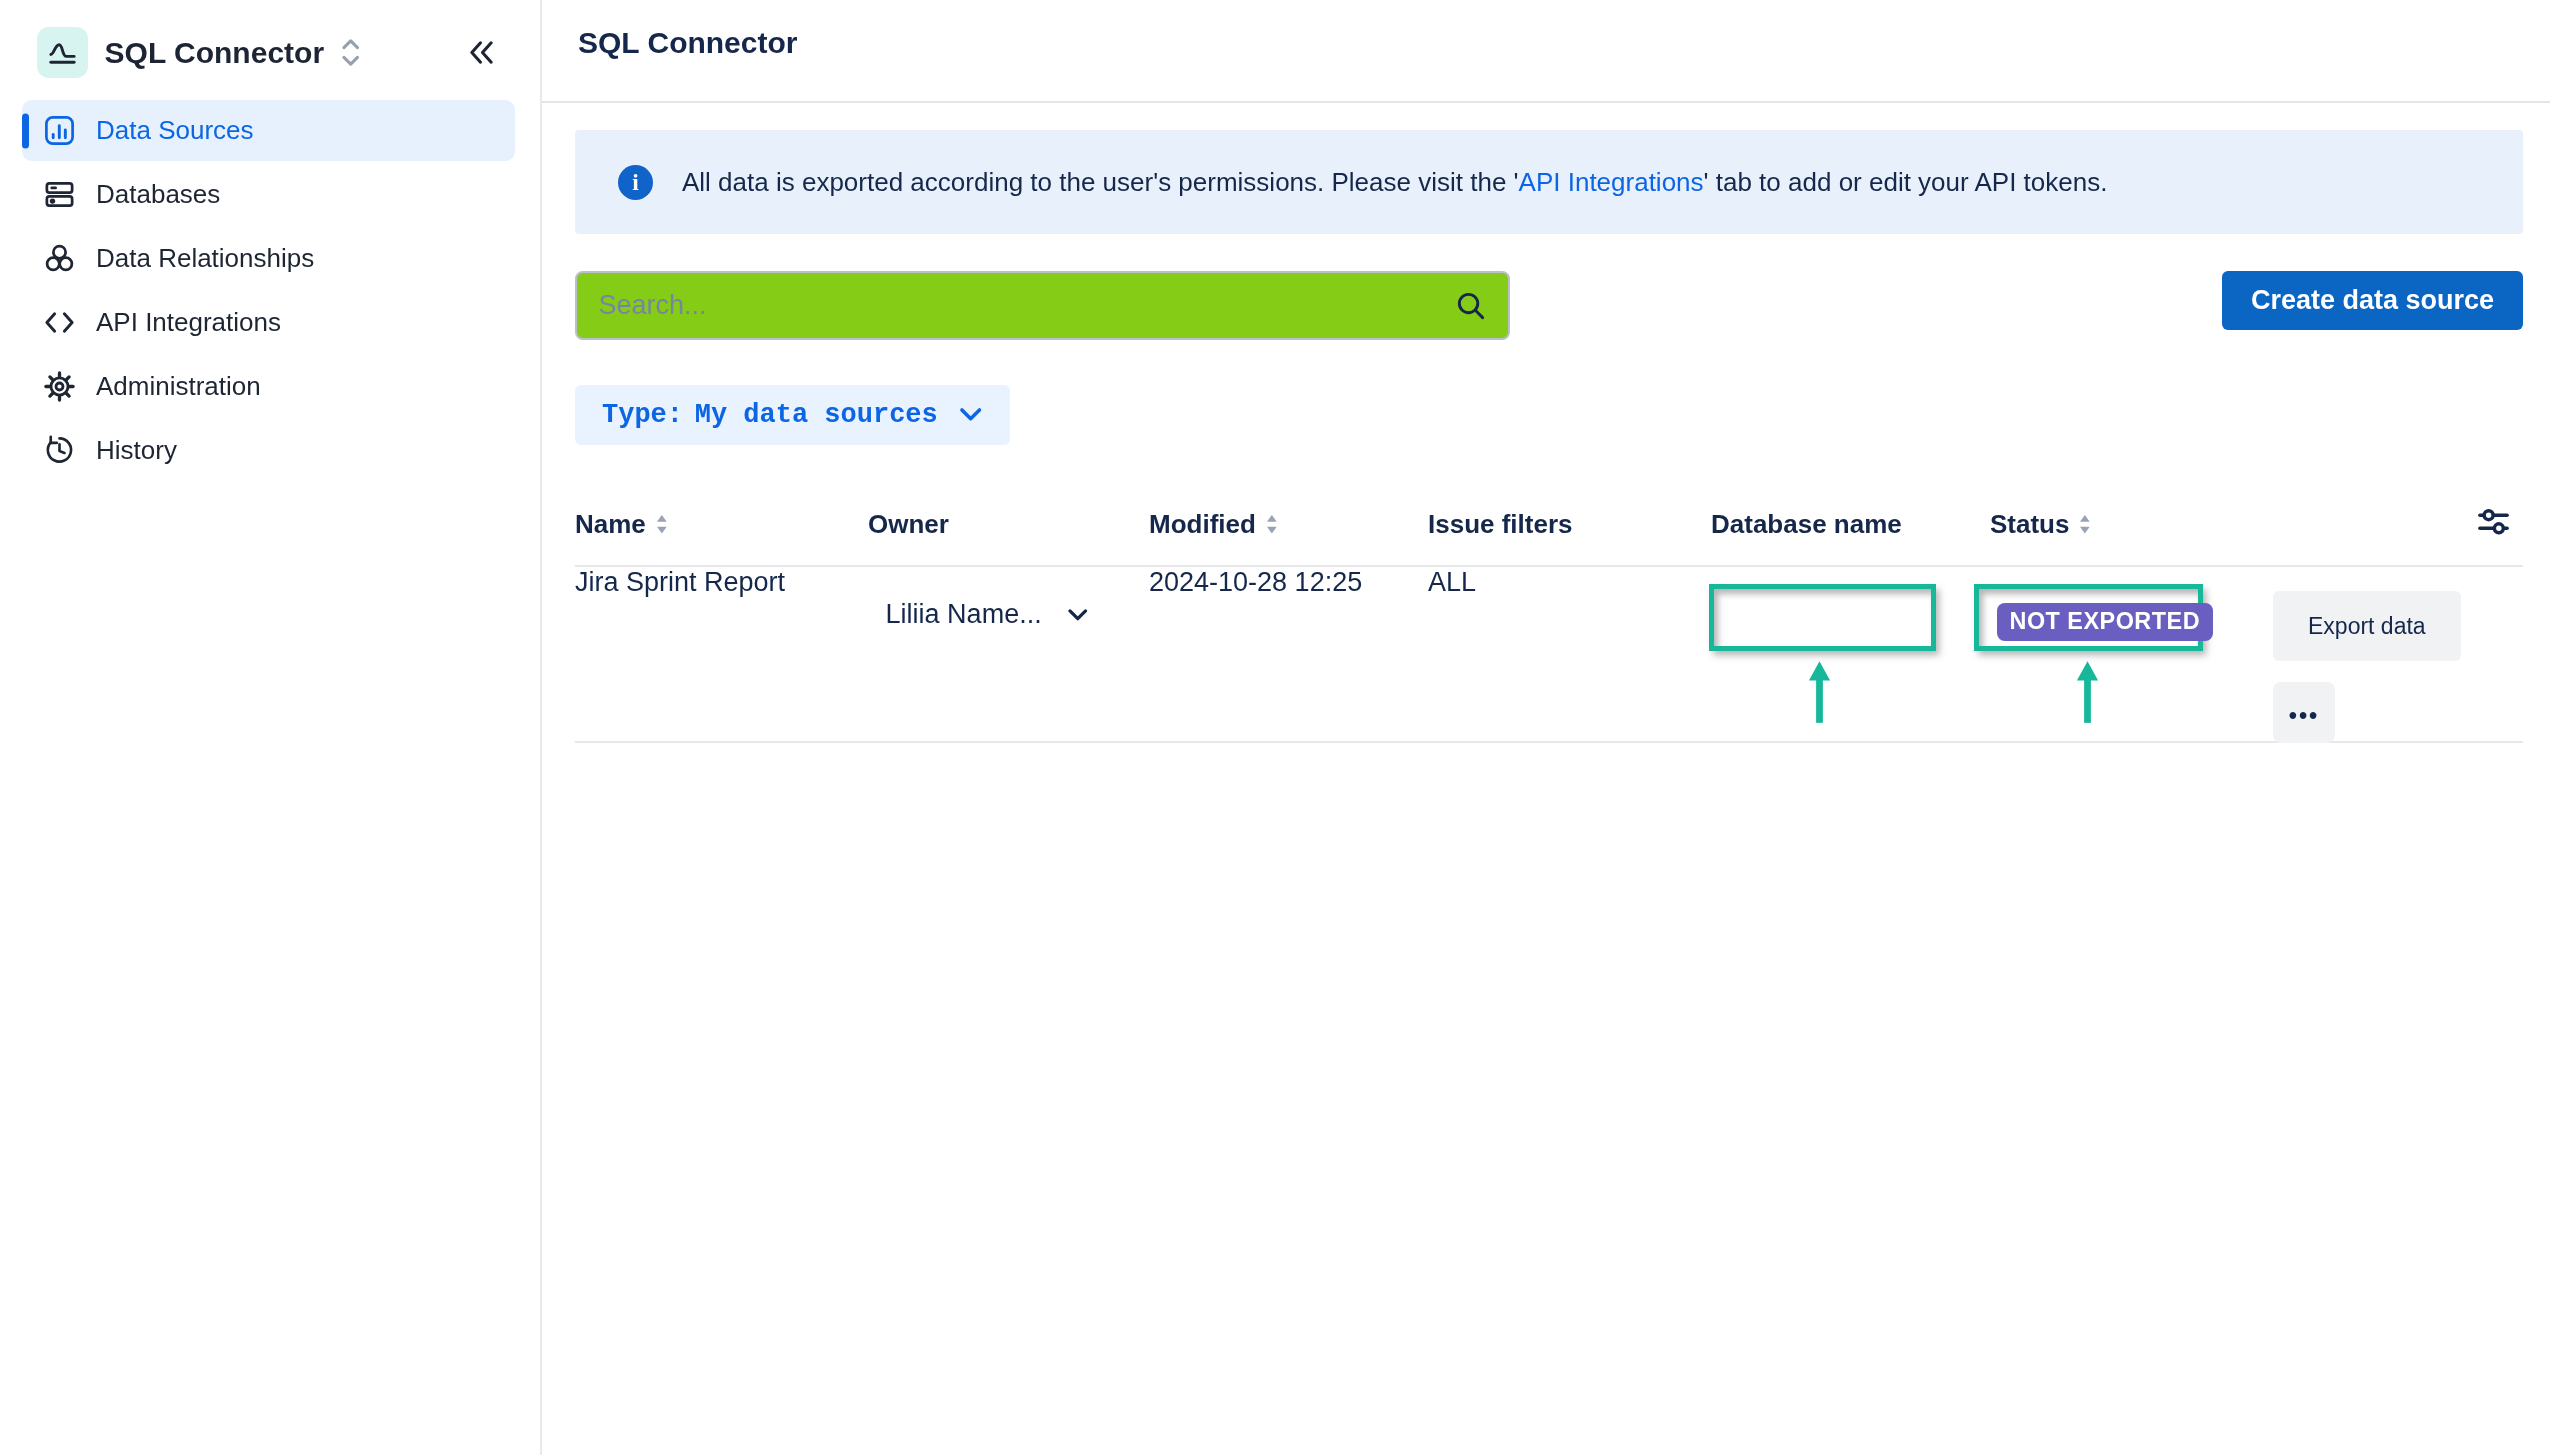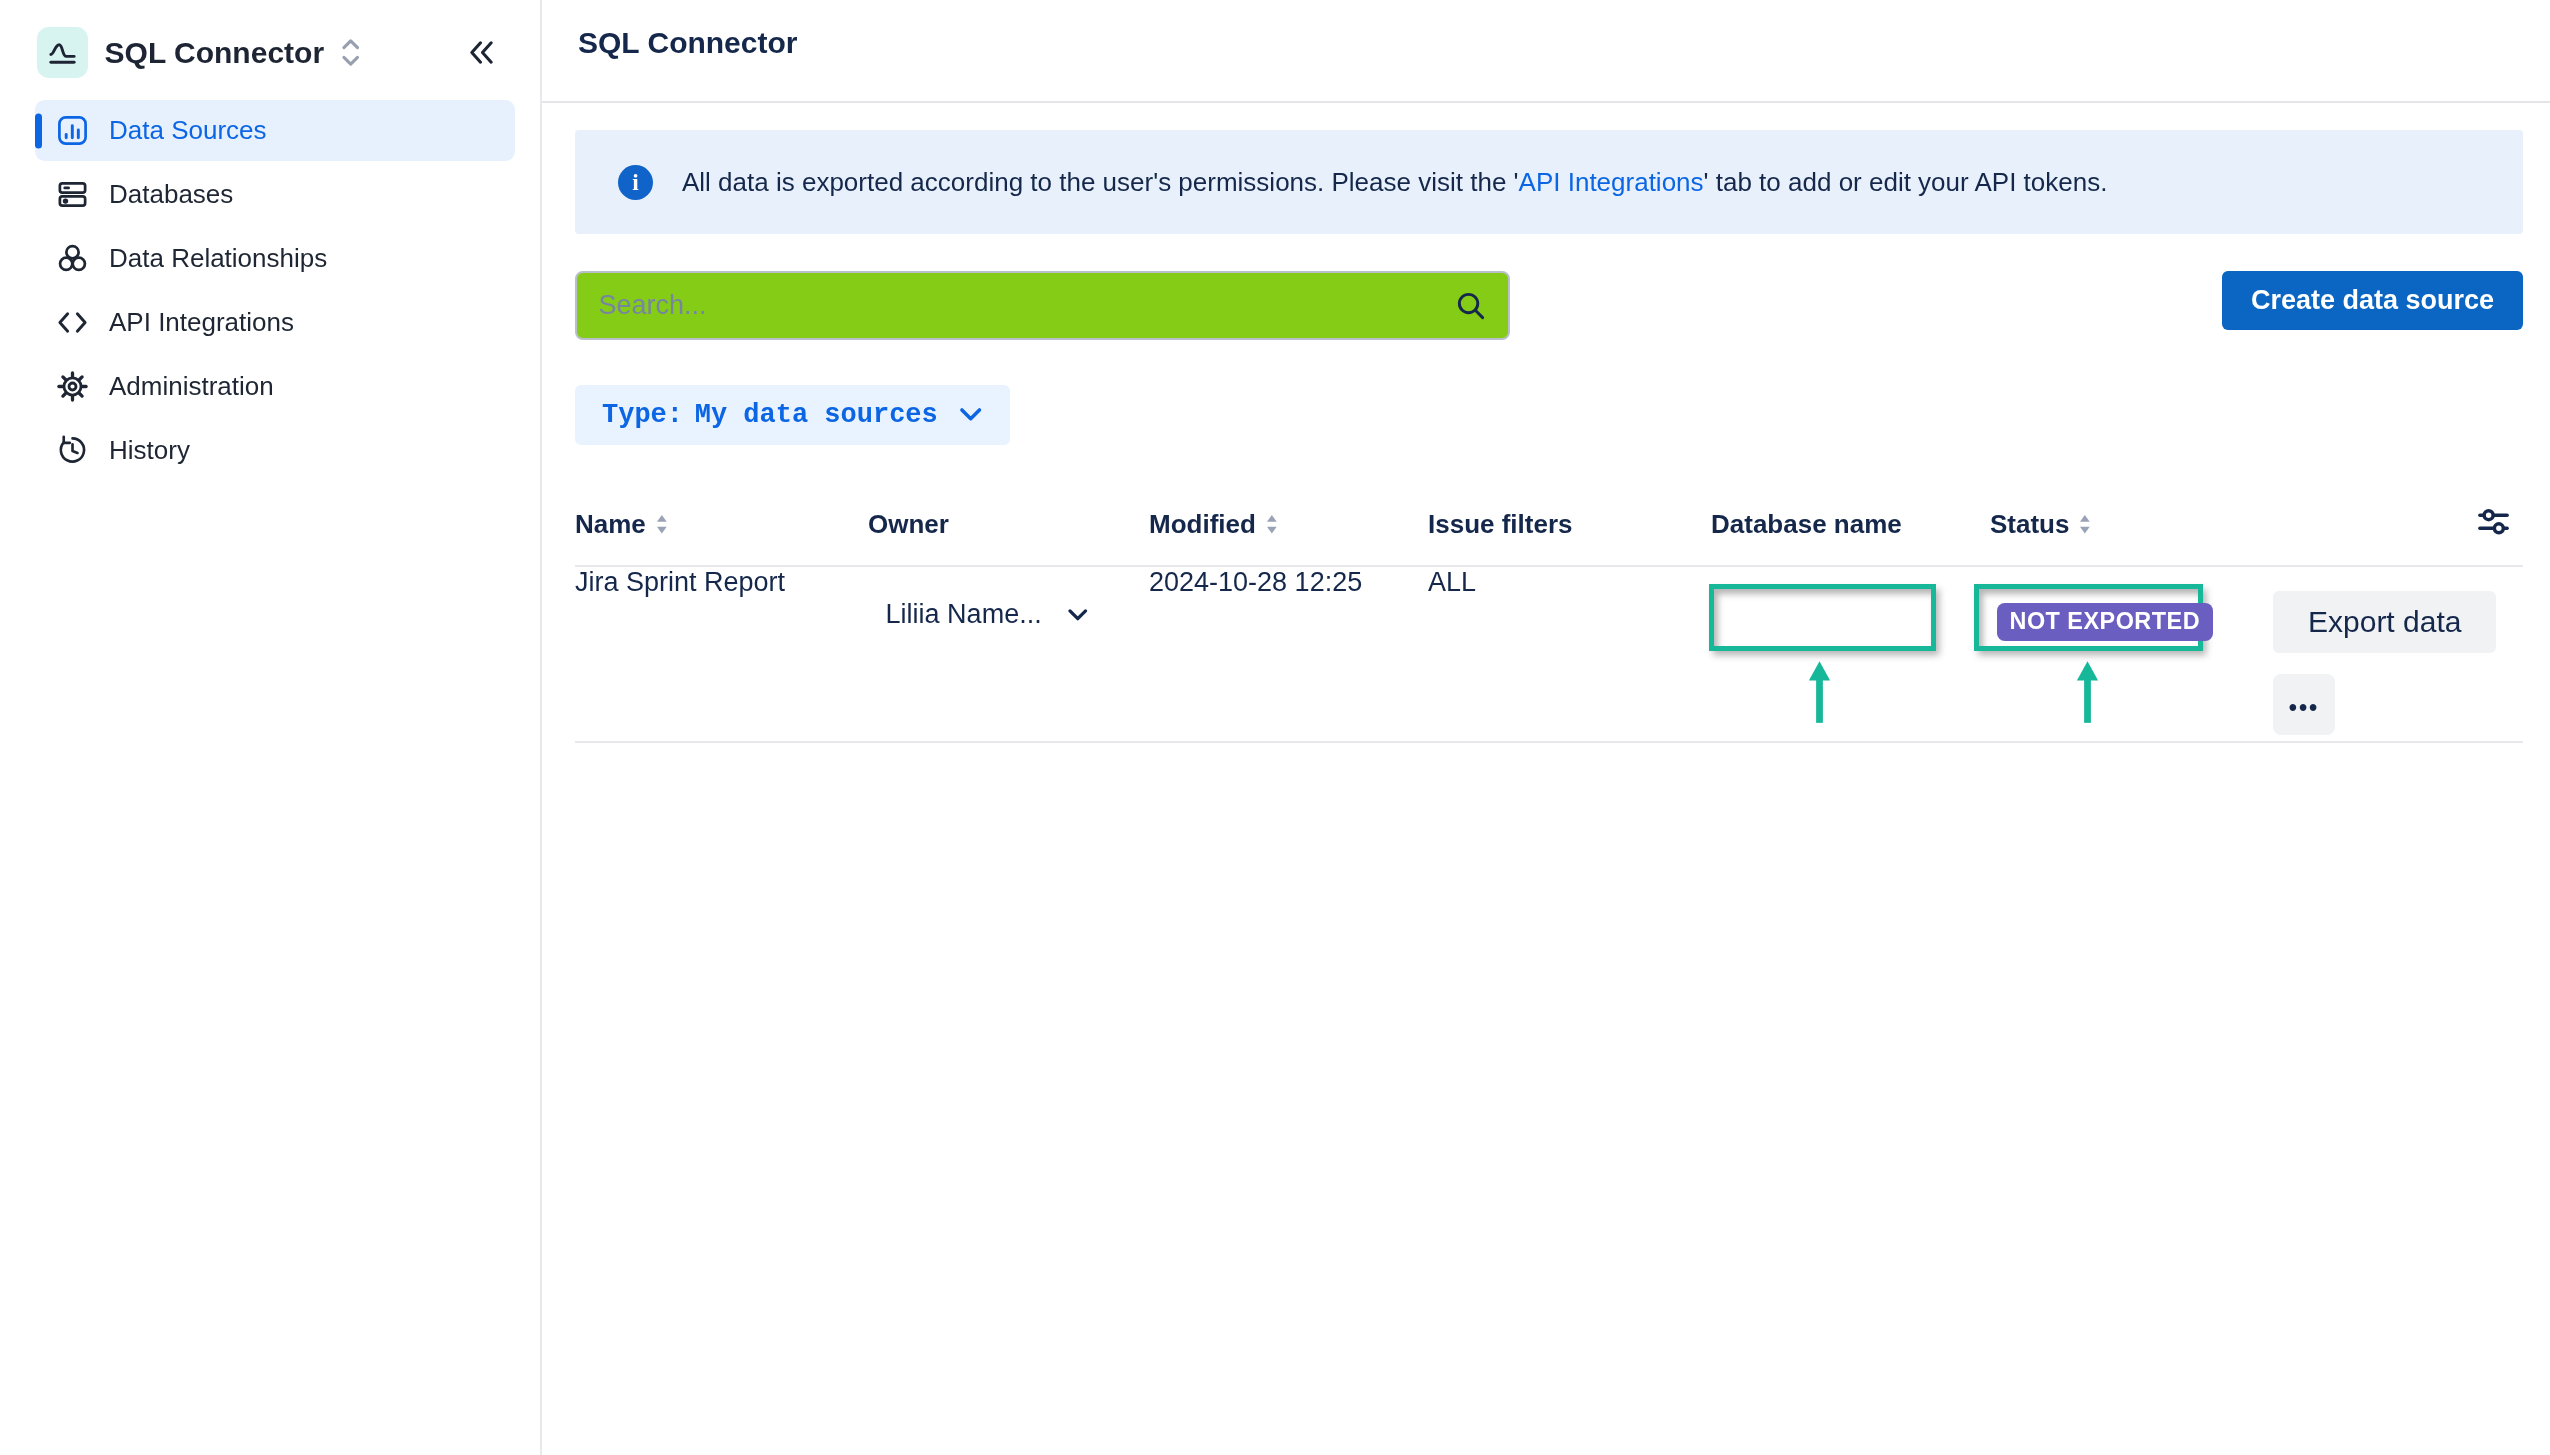--- a/index.html
+++ b/index.html
@@ -29,21 +29,21 @@
   .sb-header { display: flex; align-items: center; padding: 0 43px 0 37px; }
   .logo {
     width: 51px; height: 51px; border-radius: 11.7px;
     background: #D8F4F1; color: #1D2433;
     display: flex; align-items: center; justify-content: center;
     flex-shrink: 0;
   }
   .sb-title { font-size: 30px; font-weight: bold; color: #1D2433; margin-left: 16.6px; white-space: nowrap; }
   .updown-icon { margin-left: 14.6px; color: #97A0AF; display: flex; }
   .collapse-btn { margin-left: auto; color: #1D2433; display: flex; cursor: pointer; background: none; border: none; }
-  .nav { margin-top: 22.4px; padding: 0 25px 0 35px; display: flex; flex-direction: column; gap: 2.9px; }
+  .nav { margin-top: 22.4px; padding: 0 25px 0 22px; display: flex; flex-direction: column; gap: 2.9px; }
   .nav-item {
     position: relative; height: 61px; border-radius: 9.8px;
     display: flex; align-items: center; gap: 20.5px; padding-left: 20.5px;
     font-size: 26px; color: var(--navdark); cursor: pointer; white-space: nowrap;
   }
   .nav-item .nav-ic { display: flex; width: 33px; height: 33px; align-items: center; justify-content: center; }
   .nav-item.active { background: #E7F1FD; color: var(--accent); }
   .nav-item.active::before {
     content: ""; position: absolute; left: 0; top: 50%; transform: translateY(-50%);
     width: 6.8px; height: 35px; border-radius: 3.9px; background: var(--accent);
@@ -119,22 +119,22 @@
   .td-status { padding-top: 32px; }
   .status-badge {
     position: relative; z-index: 2;
     display: inline-block; margin: 3.9px 0 0 6.8px;
     background: var(--purple); color: #fff;
     font-size: 23.4px; font-weight: bold; letter-spacing: 0.5px;
     padding: 4.9px 12.7px 5.9px; border-radius: 7.8px;
   }
   .td-actions { padding-top: 24.4px; display: flex; flex-direction: column; align-items: flex-start; gap: 20.5px; }
   .export-btn {
-    height: 62px; padding: 0 35px; background: #F1F2F4; color: var(--dark);
-    border: none; border-radius: 5.9px; font-size: 30px;
+    height: 70px; padding: 0 35px; background: #F1F2F4; color: var(--dark);
+    border: none; border-radius: 5.9px; font-size: 23px;
     font-family: "Liberation Sans", sans-serif; cursor: pointer;
   }
   .more-btn {
     width: 62px; height: 61px; background: #F1F2F4; color: var(--dark);
     border: none; border-radius: 7.8px; font-size: 23.4px; font-weight: bold;
     letter-spacing: 2px; cursor: pointer; display: flex; align-items: center; justify-content: center;
     padding-top: 5.9px;
   }
 
   

